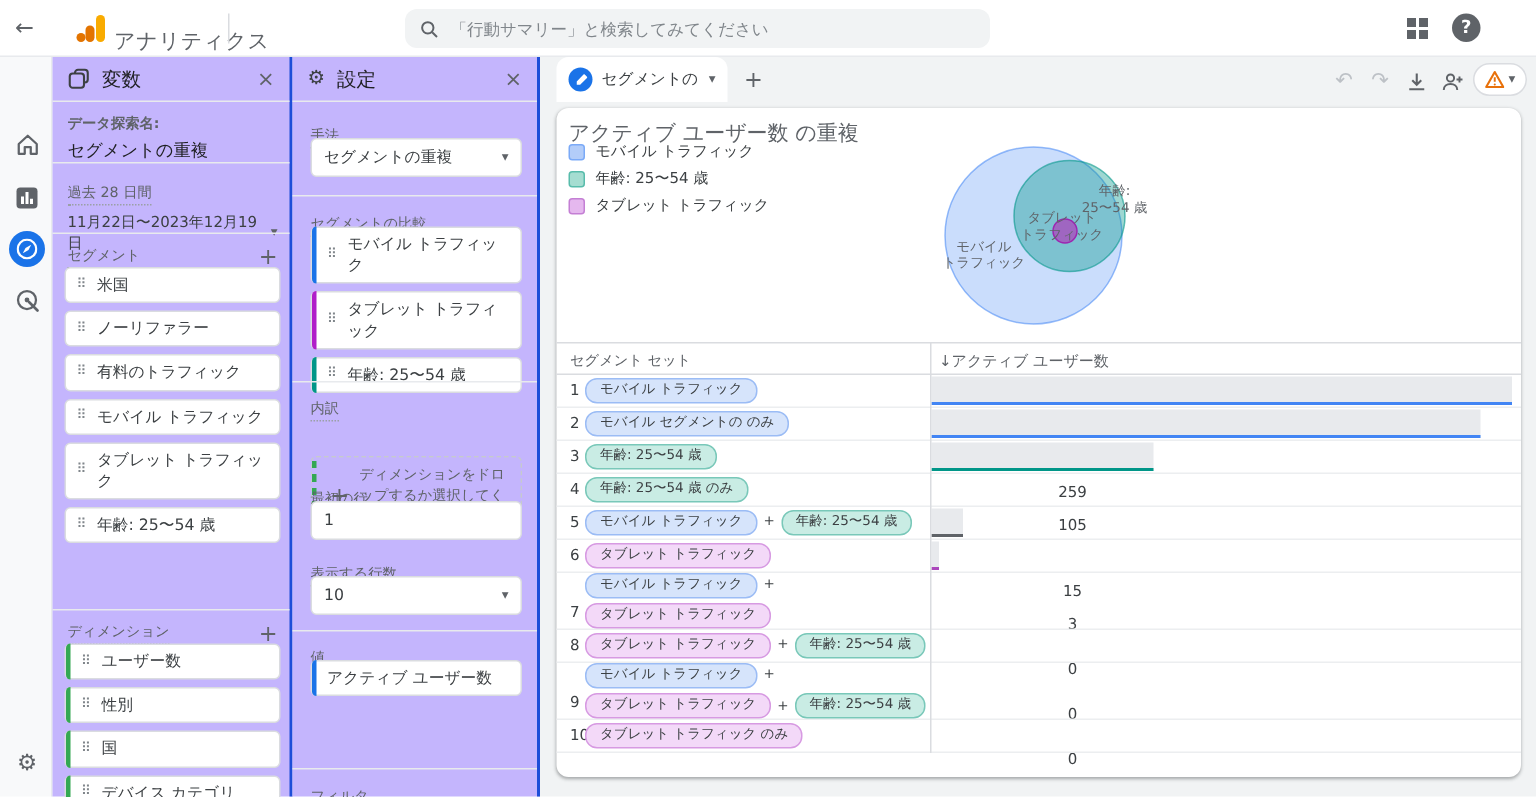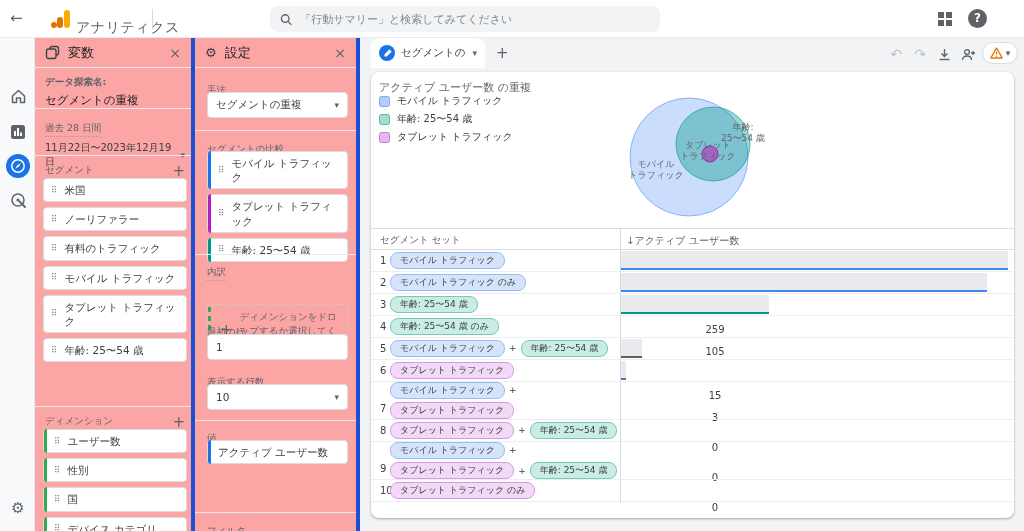--- a/index.html
+++ b/index.html
@@ -26,21 +26,21 @@
     background:#5f6368; color:#fff; font-size:12px; font-weight:bold; text-align:center; line-height:19px; }
 
   
   #nav-rail { position:absolute; left:0; top:38px; width:35px; height:493px; background:#f8f9fa;
     border-right:1px solid #e8eaed; }
   .rail-icon { position:absolute; left:8px; width:20px; height:20px; display:flex; align-items:center; justify-content:center; }
   #explore-icon { left:6px; width:24px; height:24px; background:#1a73e8; border-radius:50%; }
   #nav-gear { font-size:15px; color:#5f6368; }
 
   
-  .panel { position:absolute; top:38px; height:493px; background:#fca5a5; border-right:4px solid #1d4ed8; }
+  .panel { position:absolute; top:38px; height:493px; background:#c4b5fd; border-right:2px solid #1d4ed8; }
   .panel-header { height:30px; border-bottom:1px solid #e8eaed; display:flex; align-items:center;
     padding:0 10px; gap:8px; }
   .panel-header .ph-title { font-size:13px; color:#202124; flex:1; }
   .panel-header .ph-close { font-size:14px; color:#5f6368; }
   .dot-label { font-size:9.5px; color:#5f6368; border-bottom:1px dotted #9aa0a6; display:inline-block;
     padding-bottom:1px; }
   .plain-label { font-size:9.5px; color:#5f6368;font-weight:bold; }
   .sec-divider { position:absolute; left:0; right:0; height:1px; background:#e8eaed; }
   .card { border:1px solid #dadce0; border-radius:4px; background:#fff; display:flex; align-items:center;
     gap:7px; padding:4px 7px; font-size:10.5px; color:#3c4043; position:relative; min-height:24px; }
@@ -73,21 +73,21 @@
   #add-tab { position:absolute; left:136px; top:6px; font-size:15px; color:#5f6368; }
   .strip-icon { position:absolute; top:7px; width:18px; height:18px; display:flex; align-items:center;
     justify-content:center; font-size:14px; }
   .disabled-ico { color:#bdc1c6; }
   #warn-pill { position:absolute; left:622px; top:4px; width:36px; height:22px; border:1px solid #dadce0;
     border-radius:11px; display:flex; align-items:center; justify-content:center; gap:3px; background:#fff; }
 
   
   #canvas-card { position:absolute; left:11px; top:34px; width:643px; height:446px; background:#fff;
     border-radius:8px; box-shadow:0 1px 2px rgba(60,64,67,.3), 0 1px 3px rgba(60,64,67,.15); }
-  #legend-title { position:absolute; left:8px; top:8px; font-size:11px; color:#5f6368; }
+  #legend-title { position:absolute; left:8px; top:8px; font-size:14px; color:#5f6368; }
   .legend-item { position:absolute; left:8px; display:flex; align-items:center; gap:7px; }
   .legend-swatch { width:11px; height:11px; border-radius:2.5px; border:1px solid; }
   .legend-label { font-size:10px; color:#3c4043; }
   #venn-svg { position:absolute; left:220px; top:5px; }
 
   
   #seg-table { position:absolute; left:0; top:156px; width:643px; }
   #thead { height:22px; border-top:1px solid #dadce0; border-bottom:1px solid #dadce0; position:relative; }
   #thead .h1 { position:absolute; left:9px; top:5px; font-size:9.5px; color:#5f6368; }
   #thead .h2 { position:absolute; left:255px; top:5px; font-size:10px; color:#5f6368; }
@@ -410,21 +410,21 @@
             </div>
             <div class="vcell">
               <div class="vbar" style="width: 98.2%; border-bottom-color: rgb(66, 133, 244);"></div>
               <span class="vnum">274</span>
             </div>
           </div>
           <div class="trow">
             <div class="row-num">2</div>
             <div class="row-pills">
               <div class="pill-line">
-                <span class="pill mobile">モバイル トラフィック のみ</span>
+                <span class="pill mobile">モバイル セグメントの のみ</span>
               </div>
             </div>
             <div class="vcell">
               <div class="vbar" style="width: 92.8%; border-bottom-color: rgb(66, 133, 244);"></div>
               <span class="vnum">259</span>
             </div>
           </div>
           <div class="trow">
             <div class="row-num">3</div>
             <div class="row-pills">

